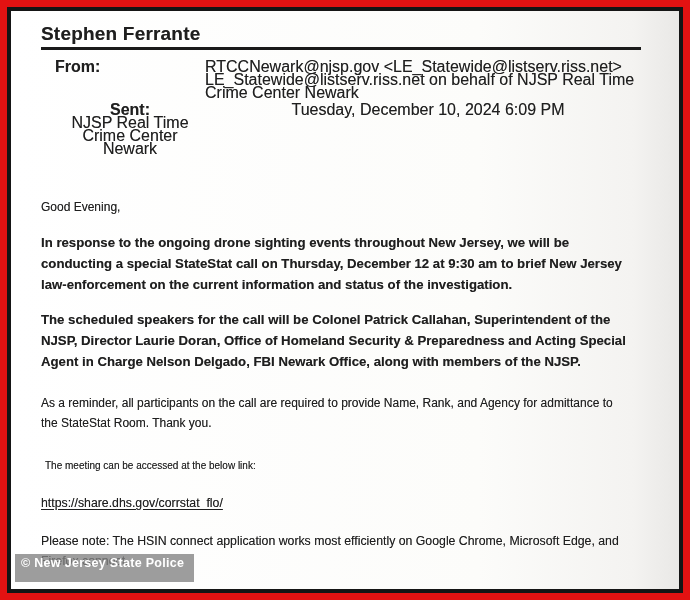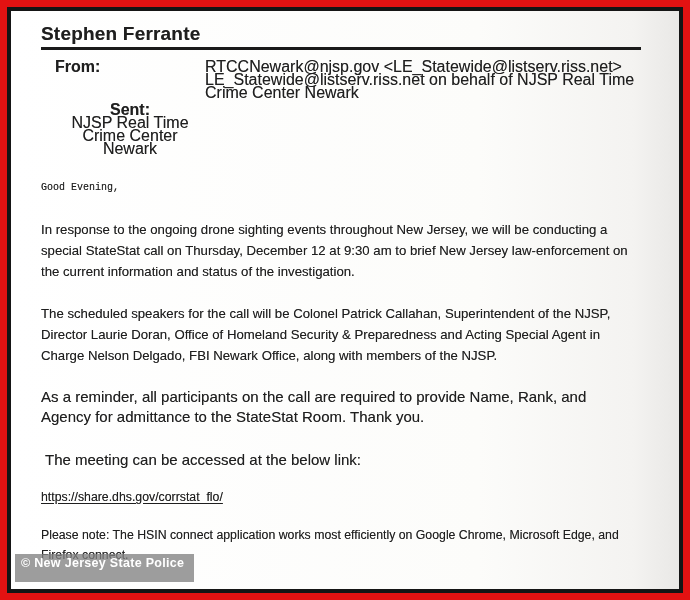--- a/index.html
+++ b/index.html
@@ -47,24 +47,24 @@
     font-size: 16px;
     line-height: 13px;
   }
   .hdr-row { display: grid; grid-template-columns: 150px 1fr; margin-bottom: 4px; }
   .hdr-row.tight { margin-bottom: 0; text-align: center; }
   .hdr-label { font-weight: bold; }
   .hdr-value { }
 
   
   .body-text { font-size: 13.2px; line-height: 21px; max-width: 602px; }
-  .greeting { margin-top: 22px; font-size: 10px; font-family: Liberation Mono, monospace; }
-  .para { margin-top: 21px; }
-  .para-sm { font-size: 15px; line-height: 20px; margin-top: 21px; max-width: 580px; }
-  .link-intro { font-size: 15px; margin-top: 22px; padding-left: 4px; }
+  .greeting { margin-top: 42px; font-size: 12px; }
+  .para { margin-top: 14px; font-weight: bold; }
+  .para-sm { font-size: 12px; line-height: 20px; margin-top: 21px; max-width: 580px; }
+  .link-intro { font-size: 10px; margin-top: 22px; padding-left: 4px; }
   .link-line { margin-top: 16px; }
   .doc-link {
     font-size: 12.3px;
     color: #1f1f1f;
     text-underline-offset: 2px;
   }
   .note { font-size: 12.3px; line-height: 20px; margin-top: 17px; max-width: 580px; }
   .signoff { font-size: 12.3px; margin-top: 32px; }
 
   
@@ -94,20 +94,21 @@
       <div class="headers">
         <div class="hdr-row">
           <div class="hdr-label">From:</div>
           <div class="hdr-value">
             <div>RTCCNewark@njsp.gov &lt;LE_Statewide@listserv.riss.net&gt;</div>
             <div>LE_Statewide@listserv.riss.net on behalf of NJSP Real Time Crime Center Newark</div>
           </div>
         </div>
         <div class="hdr-row tight">
           <div class="hdr-label">Sent:</div>
+          <div class="hdr-value">Tuesday, December 10, 2024 6:09 PM</div>
         </div>
         <div class="hdr-row tight">
           <div class="hdr-value">NJSP Real Time Crime Center Newark</div>
         </div>
       </div>
 
       <div class="body-text">
         <div class="greeting">Good Evening,</div>
         <p class="para">In response to the ongoing drone sighting events throughout New Jersey, we will be conducting a special StateStat call on Thursday, December 12 at 9:30 am to brief New Jersey law-enforcement on the current information and status of the investigation.</p>
         <p class="para">The scheduled speakers for the call will be Colonel Patrick Callahan, Superintendent of the NJSP, Director Laurie Doran, Office of Homeland Security &amp; Preparedness and Acting Special Agent in Charge Nelson Delgado, FBI Newark Office, along with members of the NJSP.</p>

